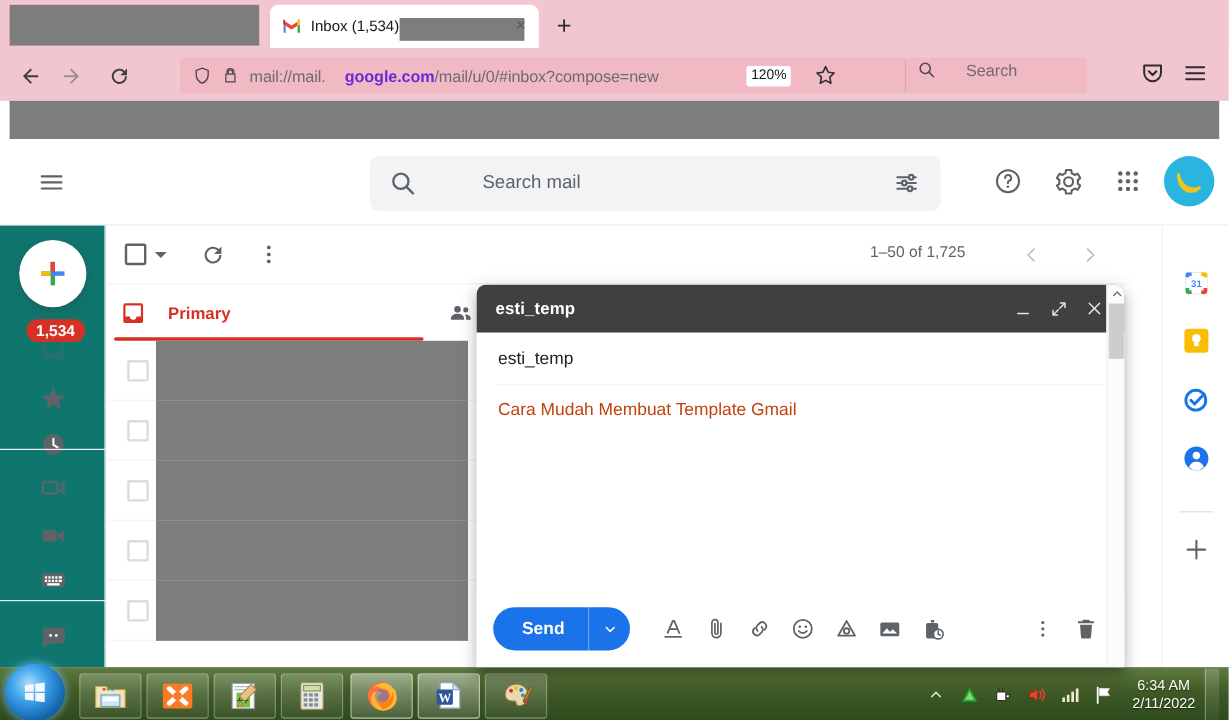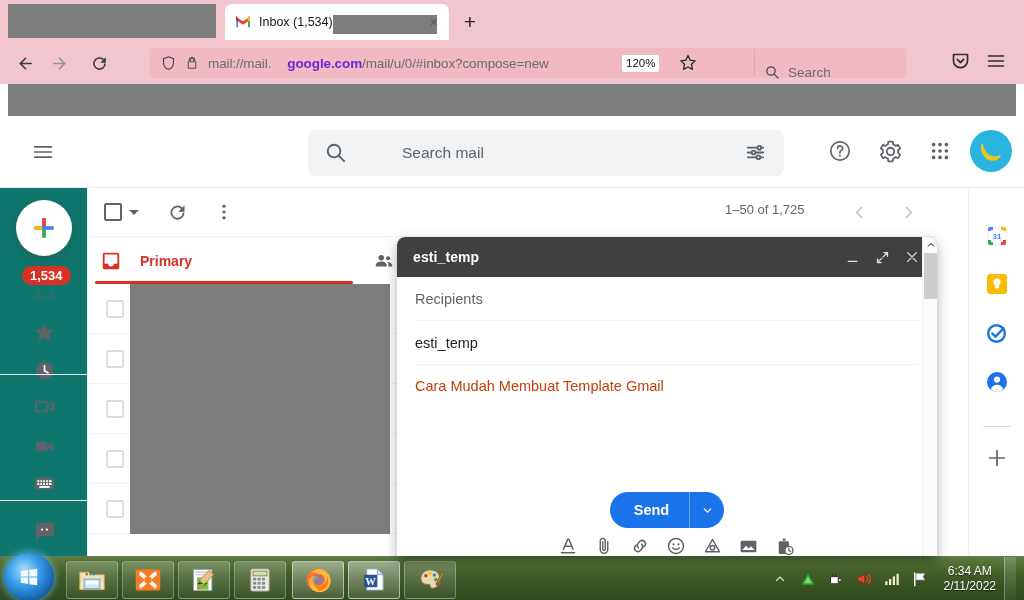--- a/index.html
+++ b/index.html
@@ -69,21 +69,21 @@
     letter-spacing: -0.1px;
   }
   .url-text b { color: #6d28d9; font-weight: 600; margin-left: 16px; }
   .zoom-badge {
     position: absolute; left: 472px; top: 7px; height: 17px;
     background: #ffffff; border-radius: 2px; padding: 0 4px;
     font-size: 11.5px; line-height: 17px; color: #15141a;
   }
   .star-btn { position: absolute; left: 528px; top: 5px; width: 22px; height: 22px; color:#2e2b34;}
   .url-sep { position: absolute; left: 604px; top: 2px; width: 1px; height: 26px; background: #e0a4b1; }
-  .search-in-bar { position: absolute; left: 614px; top: 16px; display: flex; align-items: center; }
+  .search-in-bar { position: absolute; left: 614px; top: 2px; display: flex; align-items: center; gap: 17px; }
   .search-in-bar .lbl { font-size: 13.5px; color: #6f6a72; margin-left: 8px; }
   .pocket-btn { position: absolute; right: 50px; top: 9px; width: 24px; height: 24px; color:#2e2b34;}
   .menu-btn  { position: absolute; right: 14px; top: 9px; width: 24px; height: 24px; color:#2e2b34;}
 
   .chrome-redacted {
     position: absolute; left: 8px; top: 84px; width: 1008px; height: 32px;
     background: #7d7d7d;
   }
 
   
@@ -189,21 +189,20 @@
     height: 44px; margin: 0 18px; display: flex; align-items: center;
     border-bottom: 1px solid #f1f3f4; font-size: 14.5px; color: #5f6368;
   }
   .cmp-field.value { color: #202124; }
   .cmp-body { margin: 0 18px; height: 112px; padding-top: 13px; font-size: 14.5px; color: #c2410c; }
 
   .cmp-footer {
     position: absolute; left: 0; bottom: 0; width: 540px; height: 64px;
     display: flex; align-items: center; padding: 0 14px;
     background: #fff;
-    flex-direction: column;
   }
   .send-btn {
     height: 36px; background: #1a73e8; border-radius: 18px;
     display: flex; align-items: center; color: #fff;
   }
   .send-label { font-size: 14.5px; font-weight: 700; padding: 0 20px 0 24px; }
   .send-split { width: 1px; height: 36px; background: rgba(255,255,255,.35); }
   .send-caret { width: 34px; display: flex; align-items: center; justify-content: center; }
   .fmt-icons { display: flex; align-items: center; margin-left: 18px; }
   .fmt-icon { width: 36px; height: 36px; display: flex; align-items: center; justify-content: center; color: #5f6368; }
@@ -598,23 +597,20 @@
             </svg>
         </span>
         <span class="cmp-btn">
           <svg width="16" height="16" viewBox="0 0 24 24">
               <path d="M5.5 5.5l13 13M18.5 5.5l-13 13" stroke="currentColor" stroke-width="1.9" stroke-linecap="round"></path>
             </svg>
         </span>
       </span>
     </div>
 
-    <div class="cmp-field">
-      <span>Recipients</span>
-    </div>
     <div class="cmp-field value">
       <span>esti_temp</span>
     </div>
     <div class="cmp-body">
       <span>Cara Mudah Membuat Template Gmail</span>
     </div>
 
     <div class="cmp-footer">
       <div class="send-btn">
         <span class="send-label">Send</span>

